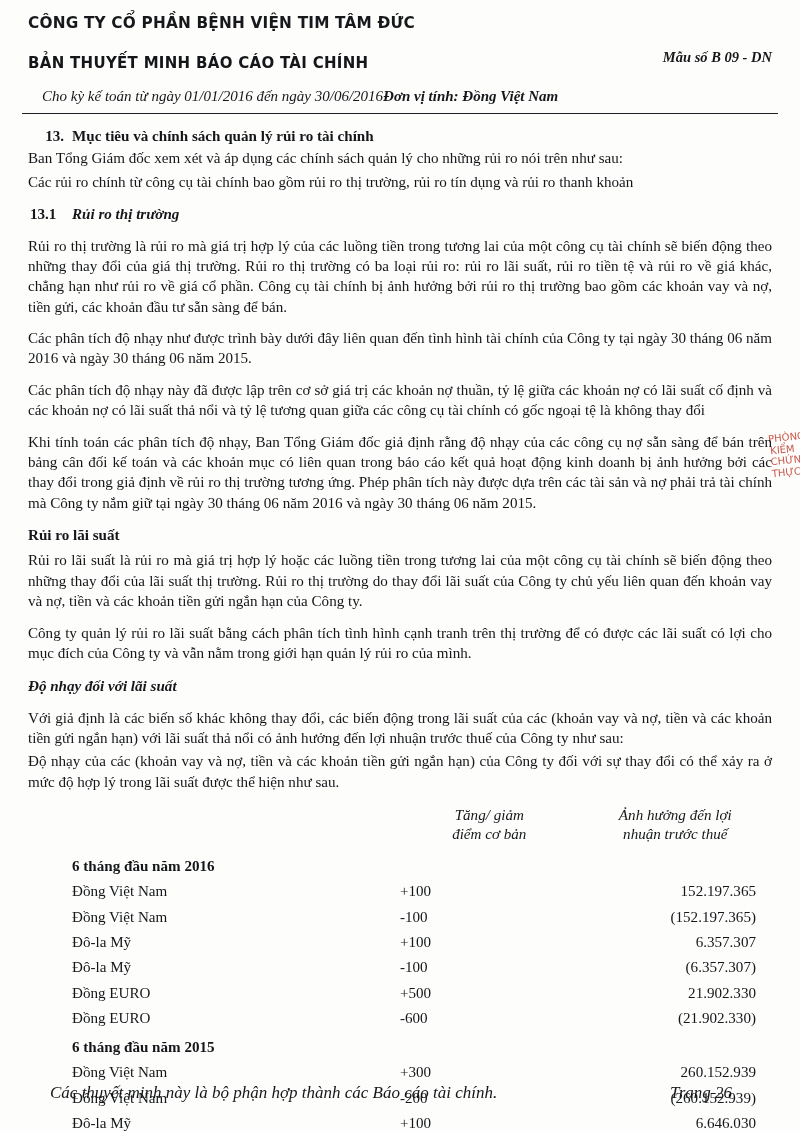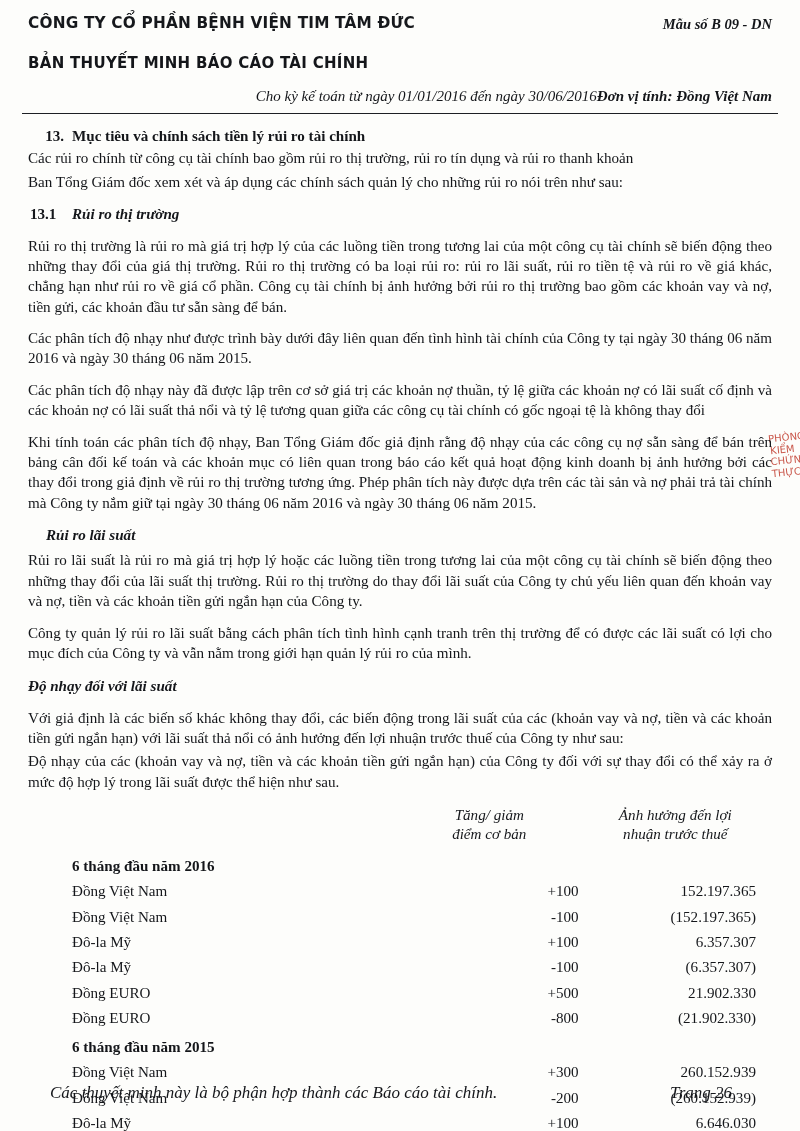--- a/index.html
+++ b/index.html
@@ -46,38 +46,39 @@
     color: #16181c;
     white-space: nowrap;
   }
   .form-no {
     font-family: "Liberation Serif", serif;
     font-weight: bold;
     font-size: 14.5px;
     font-style: italic;
     white-space: nowrap;
     padding-top: 2px;
+    margin-top: 33px;
   }
   .doc-title {
     position: absolute;
     left: 28px;
     top: 54px;
     font-family: "DejaVu Sans", sans-serif;
     font-weight: bold;
     font-size: 15px;
     letter-spacing: .3px;
   }
   .subhdr-row {
     position: absolute;
     left: 28px;
     right: 28px;
     top: 88px;
     display: flex;
     align-items: baseline;
-    justify-content: flex-end;
+    justify-content: flex-start;
     font-style: italic;
     font-size: 15px;
   }
   .period { padding-left: 14px; }
   .currency { font-weight: bold; }
 
   .rule {
     position: absolute;
     left: 22px;
     right: 22px;
@@ -119,22 +120,21 @@
   p.para {
     margin: 0 0 3px 0;
     text-align: justify;
     text-justify: inter-word;
   }
   p.para.gap {
     margin-top: 11px;
   }
   .sub-title {
     font-weight: bold;
-    font-style: italic;
-    margin: 12px 0 5px 18px;
+    margin: 12px 0 5px 0;
   }
   .sub-title2 {
     font-style: italic;
     font-weight: bold;
     margin: 13px 0 5px 0;
   }
 
   
   .tbl {
     margin-top: 14px;
@@ -152,21 +152,21 @@
   }
   .tbl th.blank { width: 50%; }
   .tbl th.c2 { width: 24%; }
   .tbl th.c3 { width: 26%; }
   .tbl td {
     padding: 2.5px 0;
     vertical-align: top;
     margin-top: 18px;
   }
   .tbl td.lbl { padding-left: 44px; }
-  .tbl td.num { text-align: right; }
+  .tbl td.num { text-align: left; }
   .tbl td.amt { text-align: right; padding-right: 16px; }
   tr.grp td {
     font-weight: bold;
     padding-top: 6px;
     padding-left: 44px;
   }
 
   
   .footer {
     position: absolute;
@@ -223,25 +223,25 @@
       <div>PHÒNG</div>
       <div>KIỂM</div>
       <div>CHỨNG</div>
       <div>THỰC</div>
     </div>
 
     <div class="body">
 
       <div class="sec-head">
         <span class="sec-num">13.</span>
-        <span>Mục tiêu và chính sách tiền lý rủi ro tài chính</span>
+        <span>Mục tiêu và chính sách quản lý rủi ro tài chính</span>
       </div>
 
+      <p class="para indent">Ban Tổng Giám đốc xem xét và áp dụng các chính sách quản lý cho những rủi ro nói trên như sau:</p>
       <p class="para indent">Các rủi ro chính từ công cụ tài chính bao gồm rủi ro thị trường, rủi ro tín dụng và rủi ro thanh khoản</p>
-      <p class="para indent">Ban Tổng Giám đốc xem xét và áp dụng các chính sách quản lý cho những rủi ro nói trên như sau:</p>
 
       <div class="sec-head" style="margin-top:12px;">
         <span class="sec-num wide">13.1</span>
         <span style="font-style:italic;">Rủi ro thị trường</span>
       </div>
 
       <p class="para indent gap">Rủi ro thị trường là rủi ro mà giá trị hợp lý của các luồng tiền trong tương lai của một công cụ tài chính sẽ biến động theo những thay đổi của giá thị trường. Rủi ro thị trường có ba loại rủi ro: rủi ro lãi suất, rủi ro tiền tệ và rủi ro về giá khác, chẳng hạn như rủi ro về giá cổ phần. Công cụ tài chính bị ảnh hưởng bởi rủi ro thị trường bao gồm các khoản vay và nợ, tiền gửi, các khoản đầu tư sẵn sàng để bán.</p>
       <p class="para indent gap">Các phân tích độ nhạy như được trình bày dưới đây liên quan đến tình hình tài chính của Công ty tại ngày 30 tháng 06 năm 2016 và ngày 30 tháng 06 năm 2015.</p>
       <p class="para indent gap">Các phân tích độ nhạy này đã được lập trên cơ sở giá trị các khoản nợ thuần, tỷ lệ giữa các khoản nợ có lãi suất cố định và các khoản nợ có lãi suất thả nổi và tỷ lệ tương quan giữa các công cụ tài chính có gốc ngoại tệ là không thay đổi</p>
       <p class="para indent gap">Khi tính toán các phân tích độ nhạy, Ban Tổng Giám đốc giả định rằng độ nhạy của các công cụ nợ sẵn sàng để bán trên bảng cân đối kế toán và các khoản mục có liên quan trong báo cáo kết quả hoạt động kinh doanh bị ảnh hưởng bởi các thay đổi trong giả định về rủi ro thị trường tương ứng. Phép phân tích này được dựa trên các tài sản và nợ phải trả tài chính mà Công ty nắm giữ tại ngày 30 tháng 06 năm 2016 và ngày 30 tháng 06 năm 2015.</p>
@@ -292,21 +292,21 @@
               <td class="num">-100</td>
               <td class="amt">(6.357.307)</td>
             </tr>
             <tr>
               <td class="lbl">Đồng EURO</td>
               <td class="num">+500</td>
               <td class="amt">21.902.330</td>
             </tr>
             <tr>
               <td class="lbl">Đồng EURO</td>
-              <td class="num">-800</td>
+              <td class="num">-600</td>
               <td class="amt">(21.902.330)</td>
             </tr>
             <tr class="grp">
               <td colspan="3">6 tháng đầu năm 2015</td>
             </tr>
             <tr>
               <td class="lbl">Đồng Việt Nam</td>
               <td class="num">+300</td>
               <td class="amt">260.152.939</td>
             </tr>

